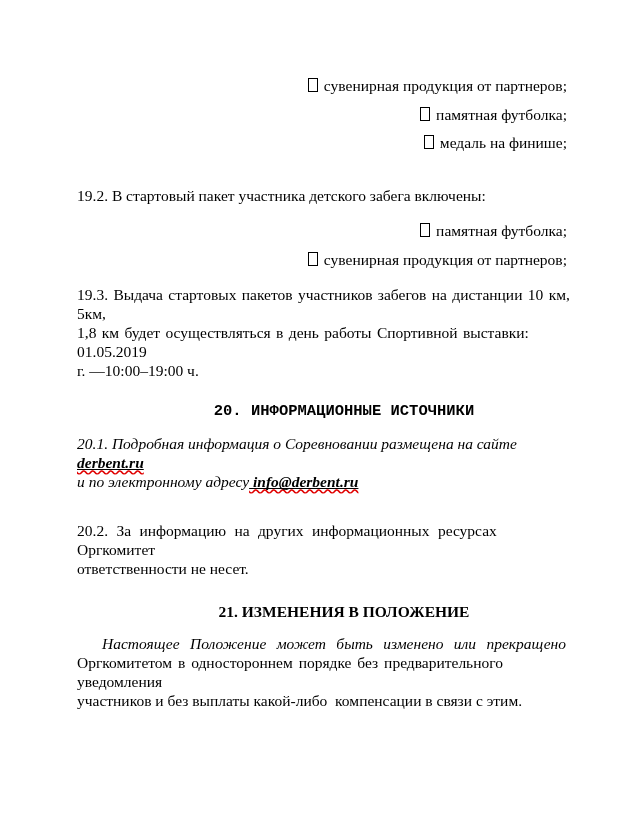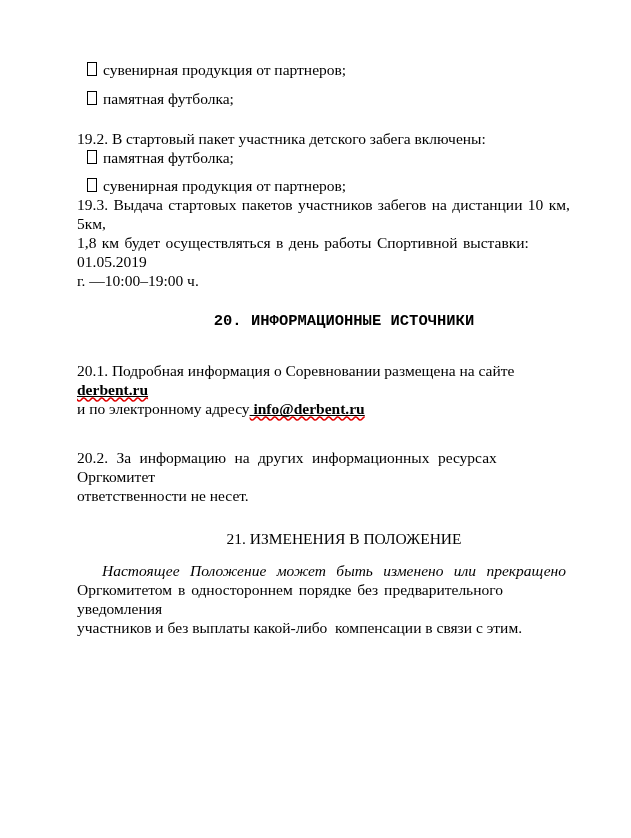--- a/index.html
+++ b/index.html
@@ -14,39 +14,39 @@
     font-size: 15.5px;
     line-height: 19px;
     color: #000000;
   }
   .content {
     position: absolute;
     left: 77px;
     top: 60px;
     width: 506px;
   }
-  ul.blist { list-style: none; margin: 0; padding: 0 0 0 10px; }
+  ul.blist { list-style: none; margin: 16px; padding: 0 0 0 10px; text-align: right; }
   ul.blist li { margin-bottom: 9.7px; white-space: nowrap; }
   ul.blist li:last-child { margin-bottom: 0; }
   .tofu {
     display: inline-block;
     width: 8px;
     height: 12px;
     border: 1px solid #000;
     margin-right: 6px;
     vertical-align: -1px;
   }
   p { margin: 0; text-align: left; }
-  .p192 { margin-top: 21px; }
+  .p192 { margin-top: 34px; }
   .ul2  { margin-top: 17px; }
   .p193 { margin-top: 0; }
   .h20  { margin-top: 22px; font-weight: bold; text-align: center; padding-left: 28px; font-family: Liberation Mono, monospace; }
-  .p201 { margin-top: 30px; }
+  .p201 { margin-top: 13px; font-style: italic; }
   .p202 { margin-top: 30px; }
-  .h21  { margin-top: 24px; font-weight: normal; text-align: center; padding-left: 28px; }
+  .h21  { margin-top: 24px; font-weight: bold; text-align: center; padding-left: 28px; }
   .p21  { margin-top: 13px; text-indent: 25px; }
   .ws1 { word-spacing: 1.5px; }
   .ws2 { word-spacing: 2px; }
   .ws4 { word-spacing: 4.5px; }
   .ws7 { word-spacing: 6.5px; font-style: italic; }
   .doclink {
     font-weight: bold;
     color: #000000;
     text-decoration: underline;
     cursor: pointer;
@@ -59,20 +59,21 @@
 </style>
 </head>
 <body>
 
 <div class="page">
   <div class="content">
 
     <ul class="blist">
       <li><span class="tofu"></span><span>сувенирная продукция от партнеров;</span></li>
       <li><span class="tofu"></span><span>памятная футболка;</span></li>
+      <li><span class="tofu"></span><span>медаль на финише;</span></li>
     </ul>
 
     <p class="p192">19.2. В стартовый пакет участника детского забега включены:</p>
 
     <ul class="blist ul2">
       <li><span class="tofu"></span><span>памятная футболка;</span></li>
       <li><span class="tofu"></span><span>сувенирная продукция от партнеров;</span></li>
     </ul>
 
     <p class="p193"><span class="ws1">19.3. Выдача стартовых пакетов участников забегов на дистанции 10 км, 5км,</span><br><span class="ws1">1,8 км будет осуществляться в день работы Спортивной выставки: 01.05.2019</span><br><span>г. —10:00–19:00 ч.</span></p>

